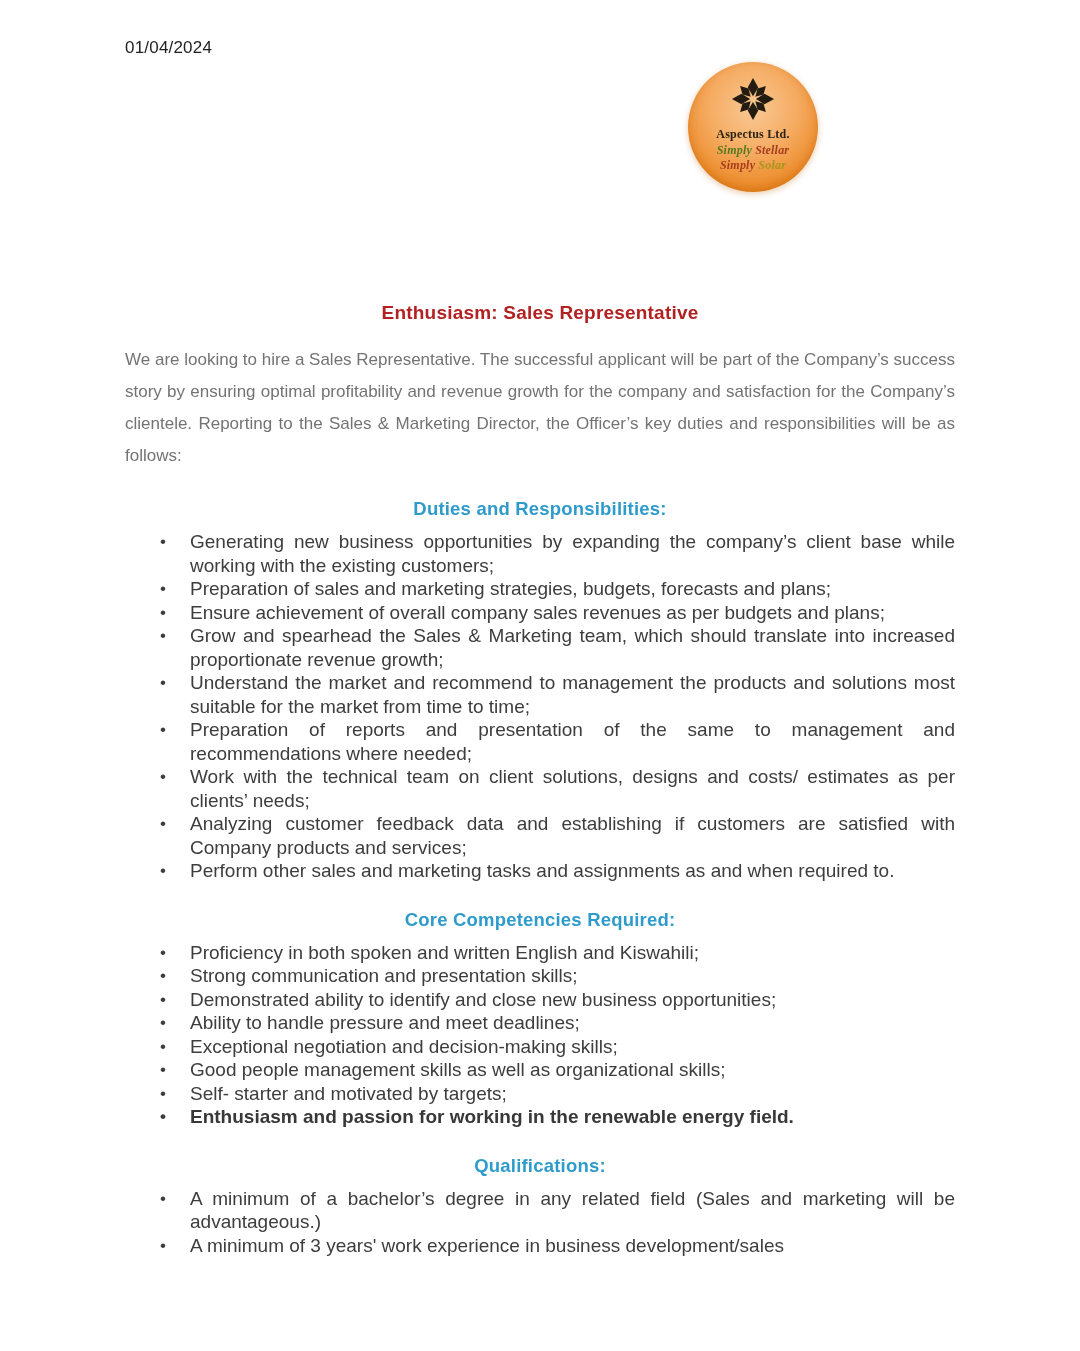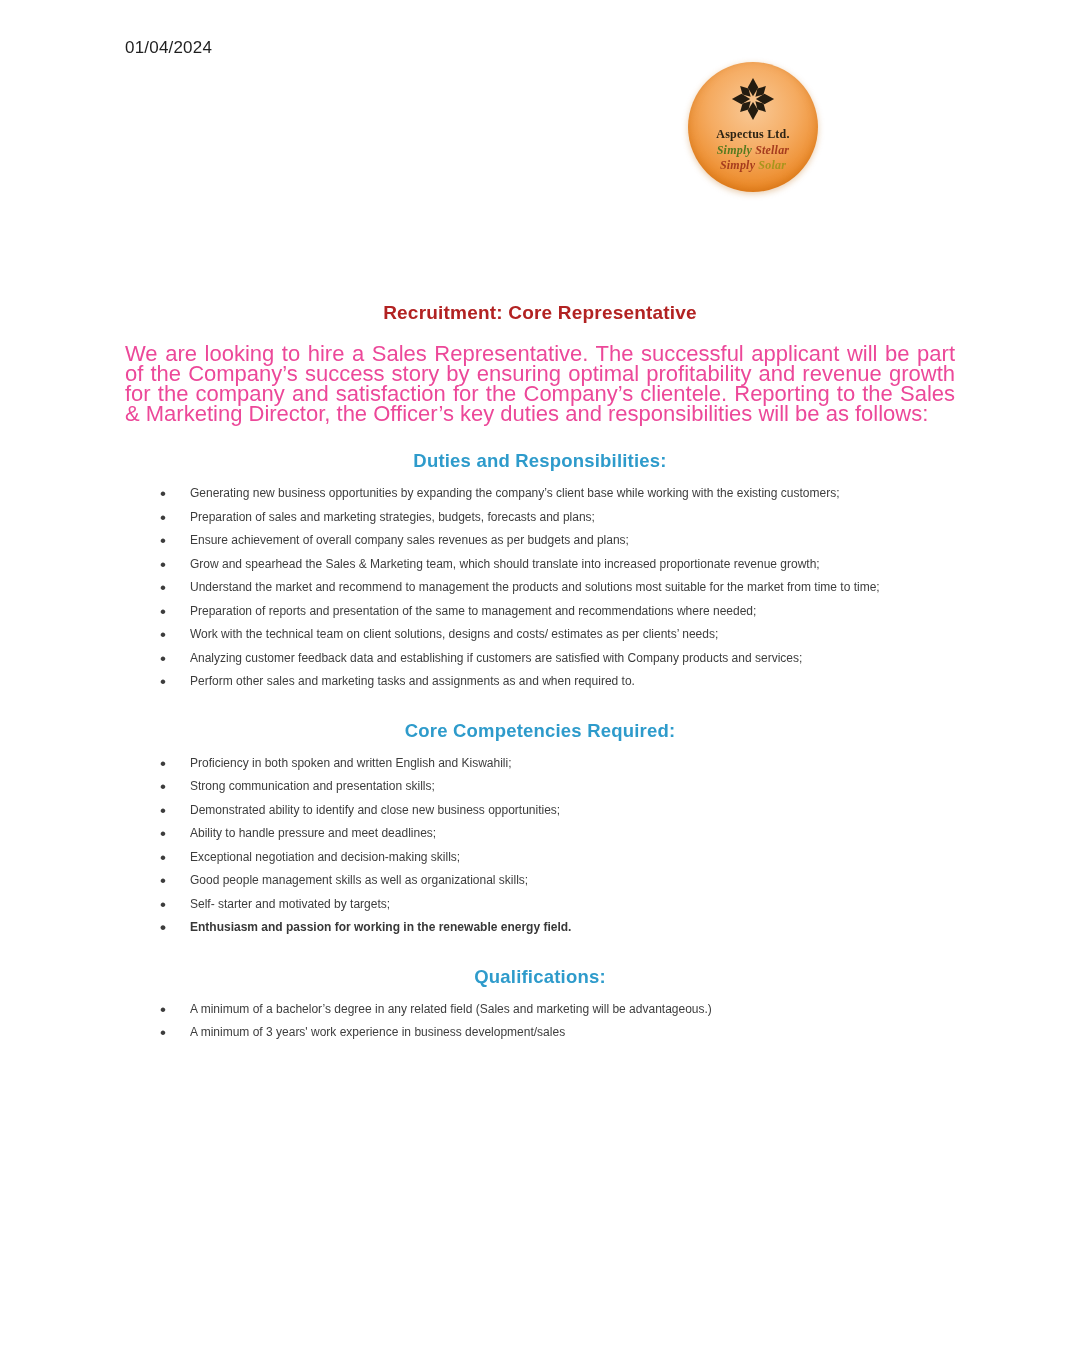--- a/index.html
+++ b/index.html
@@ -42,35 +42,35 @@
     position:absolute; left:125px; top:302px; width:830px;
   }
   h1.doc-title {
     text-align:center;
     font-size:19px; font-weight:bold;
     color:#b22222;
     margin-bottom:20px;
     letter-spacing:0.2px;
   }
   p.intro {
-    font-size:22px; line-height:20px;
+    font-size:17px; line-height:32px;
     text-align:justify;
-    color:#ec4899;
+    color:#737373;
   }
   h2.section-heading {
     font-size:18.5px; font-weight:bold;
     color:#2e9bcb;
     margin-top:26px; margin-bottom:10px;
     letter-spacing:0.2px;
     text-align:center;
   }
   ul.bullet-list {
     list-style:none;
     padding-left:65px;
-    font-size:12px; line-height:23.5px;
+    font-size:19px; line-height:23.5px;
     text-align:justify;
   }
   ul.bullet-list li { position:relative; }
   ul.bullet-list li::before {
     content:"\2022";
     position:absolute; left:-30px; top:0;
     font-size:17px; color:#3d3d3d;
   }
   li.emph { font-weight:bold; color:#383838; }
 </style>
@@ -94,21 +94,21 @@
         <path d="M0,-19 L4.5,-11 L0,-3.5 L-4.5,-11 Z" transform="rotate(315)"></path>
       </g>
     </svg>
     <div class="company-name">Aspectus Ltd.</div>
     <div class="tagline"><span class="tl-green">Simply</span> <span class="tl-red">Stellar</span></div>
     <div class="tagline"><span class="tl-red">Simply</span> <span class="tl-gold">Solar</span></div>
   </div>
 
   <div class="content">
 
-    <h1 class="doc-title">Recruitment: Core Representative</h1>
+    <h1 class="doc-title">Enthusiasm: Sales Representative</h1>
 
     <p class="intro">We are looking to hire a Sales Representative. The successful applicant will be part of the Company’s success story by ensuring optimal profitability and revenue growth for the company and satisfaction for the Company’s clientele. Reporting to the Sales &amp; Marketing Director, the Officer’s key duties and responsibilities will be as follows:</p>
 
     <h2 class="section-heading">Duties and Responsibilities:</h2>
     <ul class="bullet-list">
       <li>Generating new business opportunities by expanding the company’s client base while working with the existing customers;</li>
       <li>Preparation of sales and marketing strategies, budgets, forecasts and plans;</li>
       <li>Ensure achievement of overall company sales revenues as per budgets and plans;</li>
       <li>Grow and spearhead the Sales &amp; Marketing team, which should translate into increased proportionate revenue growth;</li>
       <li>Understand the market and recommend to management the products and solutions most suitable for the market from time to time;</li>

